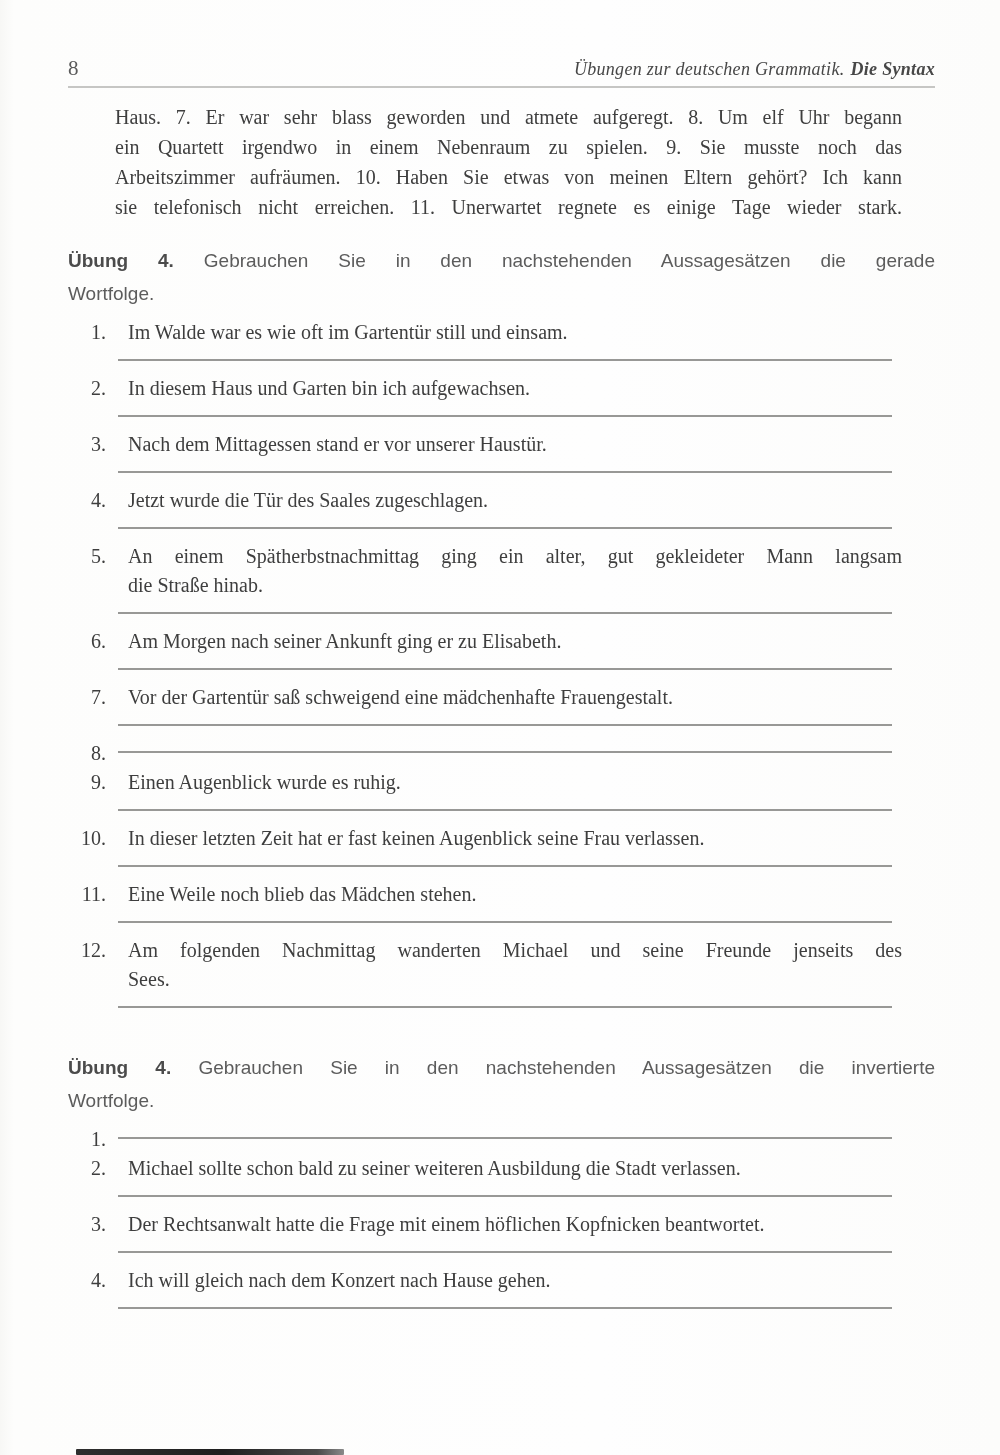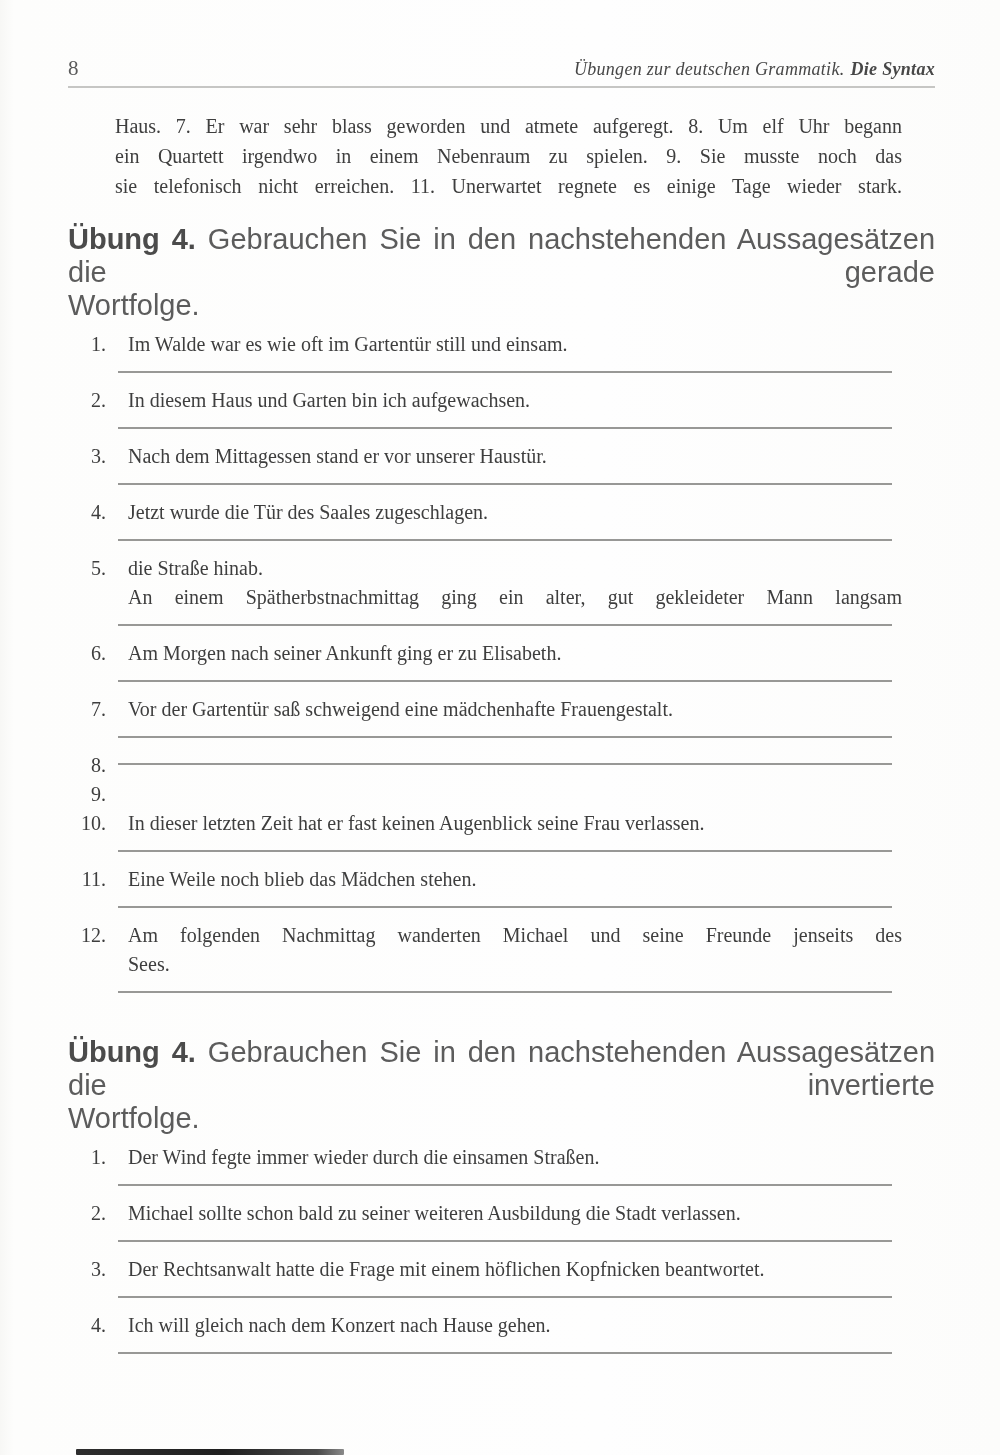--- a/index.html
+++ b/index.html
@@ -44,35 +44,35 @@
     margin-top: 36px;
   }
   .header-rule {
     border: none;
     border-top: 2px solid #c6c6c4;
     margin: 5px 0 0 0;
   }
 
   
   .intro {
-    margin: 23px 33px 0 47px;
+    margin: 14px 33px 0 47px;
     font-size: 20px;
     line-height: 30px;
     color: #3e3e3e;
   }
   .intro .para-line.justify {
     text-align: justify;
     -moz-text-align-last: justify;
     text-align-last: justify;
   }
 
   
   .exercise-heading {
     font-family: "Liberation Sans", "DejaVu Sans", sans-serif;
-    font-size: 29px;
+    font-size: 19px;
     line-height: 33px;
     color: #5c5c5c;
     margin: 22px 0 0 0;
   }
   .exercise:nth-of-type(2) .exercise-heading {
     margin-top: 30px;
   }
   .exercise-heading .heading-line-1 {
     text-align: justify;
     -moz-text-align-last: justify;
@@ -136,20 +136,21 @@
     <span class="page-number">8</span>
     <span class="running-title">
       <span>Übungen zur deutschen Grammatik.</span><span class="bold-part">Die Syntax</span>
     </span>
   </div>
   <hr class="header-rule">
 
   <div class="intro">
     <div class="para-line justify">Haus. 7. Er war sehr blass geworden und atmete aufgeregt. 8. Um elf Uhr begann</div>
     <div class="para-line justify">ein Quartett irgendwo in einem Nebenraum zu spielen. 9. Sie musste noch das</div>
+    <div class="para-line justify">Arbeitszimmer aufräumen. 10. Haben Sie etwas von meinen Eltern gehört? Ich kann</div>
     <div class="para-line justify">sie telefonisch nicht erreichen. 11. Unerwartet regnete es einige Tage wieder stark.</div>
   </div>
 
   <section class="exercise">
     <div class="exercise-heading">
       <div class="heading-line-1">
         <span class="exercise-label">Übung 4.</span>
         <span>Gebrauchen Sie in den nachstehenden Aussagesätzen die gerade</span>
       </div>
       <div class="heading-line-2">Wortfolge.</div>
@@ -192,22 +193,22 @@
               <div class="sentence-line">Jetzt wurde die Tür des Saales zugeschlagen.</div>
             </div>
       <div class="answer-line"></div>
     </div>
   </li>
 
   <li class="item">
     <span class="item-number">5.</span>
     <div class="item-body">
       <div class="item-text">
+              <div class="sentence-line justify">An einem Spätherbstnachmittag ging ein alter, gut gekleideter Mann langsam</div>
               <div class="sentence-line">die Straße hinab.</div>
-              <div class="sentence-line justify">An einem Spätherbstnachmittag ging ein alter, gut gekleideter Mann langsam</div>
             </div>
       <div class="answer-line"></div>
     </div>
   </li>
 
   <li class="item">
     <span class="item-number">6.</span>
     <div class="item-body">
       <div class="item-text">
               <div class="sentence-line">Am Morgen nach seiner Ankunft ging er zu Elisabeth.</div>
@@ -228,20 +229,26 @@
 
   <li class="item">
     <span class="item-number">8.</span>
     <div class="item-body">
       <div class="answer-line"></div>
     </div>
   </li>
 
   <li class="item">
     <span class="item-number">9.</span>
+    <div class="item-body">
+      <div class="item-text">
+              <div class="sentence-line">Einen Augenblick wurde es ruhig.</div>
+            </div>
+      <div class="answer-line"></div>
+    </div>
   </li>
 
   <li class="item">
     <span class="item-number">10.</span>
     <div class="item-body">
       <div class="item-text">
               <div class="sentence-line">In dieser letzten Zeit hat er fast keinen Augenblick seine Frau verlassen.</div>
             </div>
       <div class="answer-line"></div>
     </div>
@@ -275,23 +282,20 @@
       <div class="heading-line-1">
         <span class="exercise-label">Übung 4.</span>
         <span>Gebrauchen Sie in den nachstehenden Aussagesätzen die invertierte</span>
       </div>
       <div class="heading-line-2">Wortfolge.</div>
     </div>
     <ol class="items">
   <li class="item">
     <span class="item-number">1.</span>
     <div class="item-body">
-      <div class="item-text">
-              <div class="sentence-line">Der Wind fegte immer wieder durch die einsamen Straßen.</div>
-            </div>
       <div class="answer-line"></div>
     </div>
   </li>
 
   <li class="item">
     <span class="item-number">2.</span>
     <div class="item-body">
       <div class="item-text">
               <div class="sentence-line">Michael sollte schon bald zu seiner weiteren Ausbildung die Stadt verlassen.</div>
             </div>

